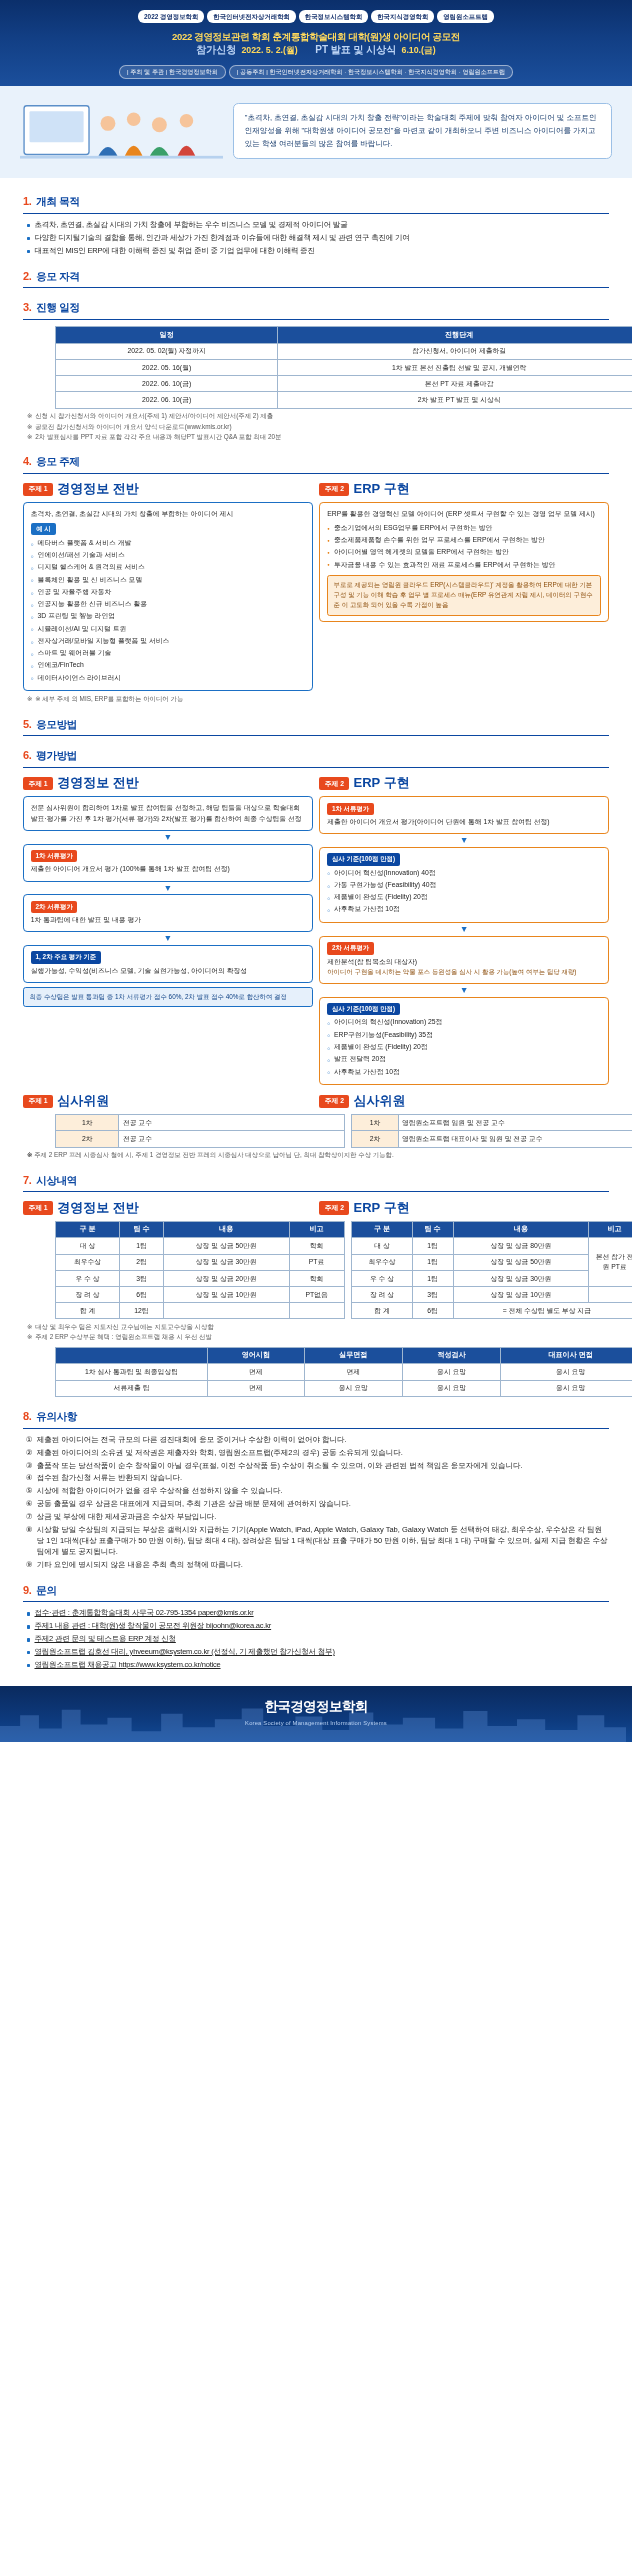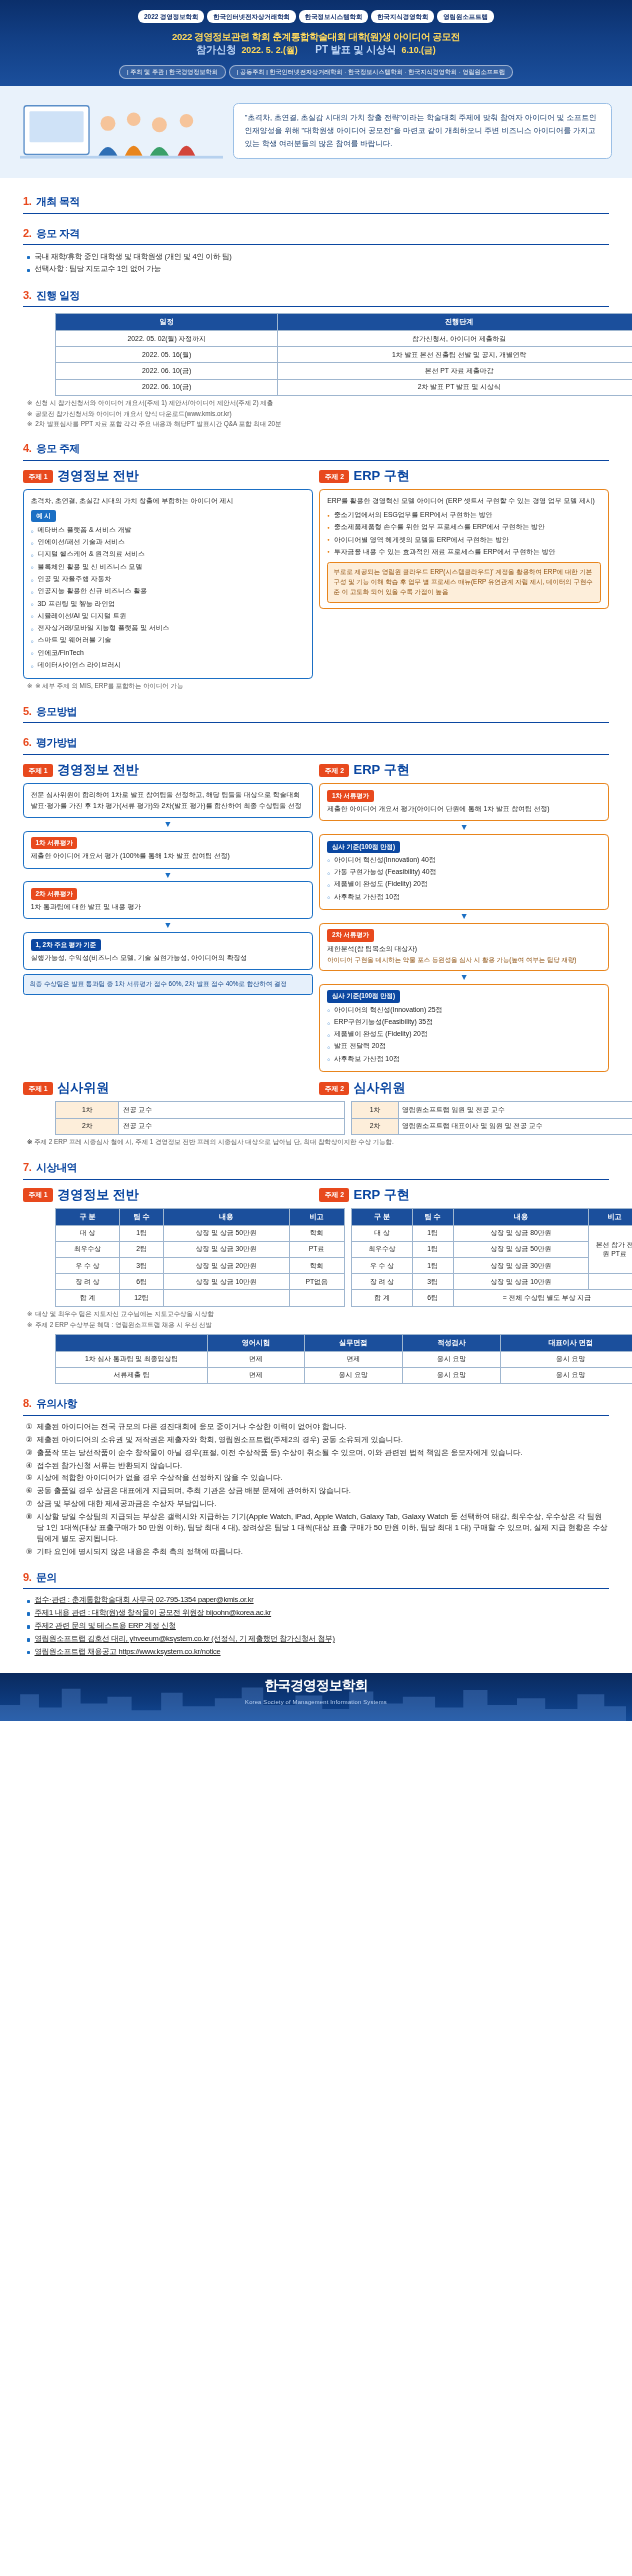--- a/index.html
+++ b/index.html
@@ -163,21 +163,21 @@
   }
   .step.b { background:#0b47a1; }
   .arrow-down { text-align:center; color:#1b6fc4; font-size:8.8px; line-height:1; margin:2px 0;}
 
   
   .award-row { display:flex; gap:6.8px; }
   .award-col { flex:1; }
 
   .footer {
     background: linear-gradient(180deg,#0a2a5e 0%, #0d3a7d 60%, #124a97 100%);
-    padding: 3px 0 15px;
+    padding: 11px 0 15px;
     text-align:center; color:#fff; position:relative; overflow:hidden;
   }
   .footer .logo-line { font-size: 13.6px; font-weight:bold; letter-spacing:-0.7px; }
   .footer .logo-sub { font-size: 5.8px; color:#b9d1f2; margin-top:2px; letter-spacing:0.2px;}
   .skyline { position:absolute; left:0; right:0; bottom:0; height:47px; opacity:.35;}
   .contact li { font-size:7.5px;text-decoration:underline; }
 </style>
 </head>
 <body>
 
@@ -229,31 +229,32 @@
     </div>
   </div>
 
   <div class="body-wrap">
 
     <div class="section">
       <div class="sec-title">
         <span class="sec-num">1.</span>
         <span>개최 목적</span>
       </div>
+      <ul class="bul">
+        <li>초격차, 초연결, 초실감 시대의 가치 창출에 부합하는 우수 비즈니스 모델 및 경제적 아이디어 발굴</li>
+        <li>다양한 디지털기술의 결합을 통해, 인간과 세상가 가진 한계점과 이슈들에 대한 해결책 제시 및 관련 연구 촉진에 기여</li>
+        <li>대표적인 MIS인 ERP에 대한 이해력 증진 및 취업 준비 중 기업 업무에 대한 이해력 증진</li>
+      </ul>
     </div>
 
     <div class="section">
       <div class="sec-title">
         <span class="sec-num">2.</span>
         <span>응모 자격</span>
       </div>
-      <ul class="bul">
-        <li>국내 재학/휴학 중인 대학생 및 대학원생 (개인 및 4인 이하 팀)</li>
-        <li>선택사항 : 팀당 지도교수 1인 없어 가능</li>
-      </ul>
     </div>
 
     <div class="section">
       <div class="sec-title">
         <span class="sec-num">3.</span>
         <span>진행 일정</span>
       </div>
       <table>
         <thead>
           <tr>

